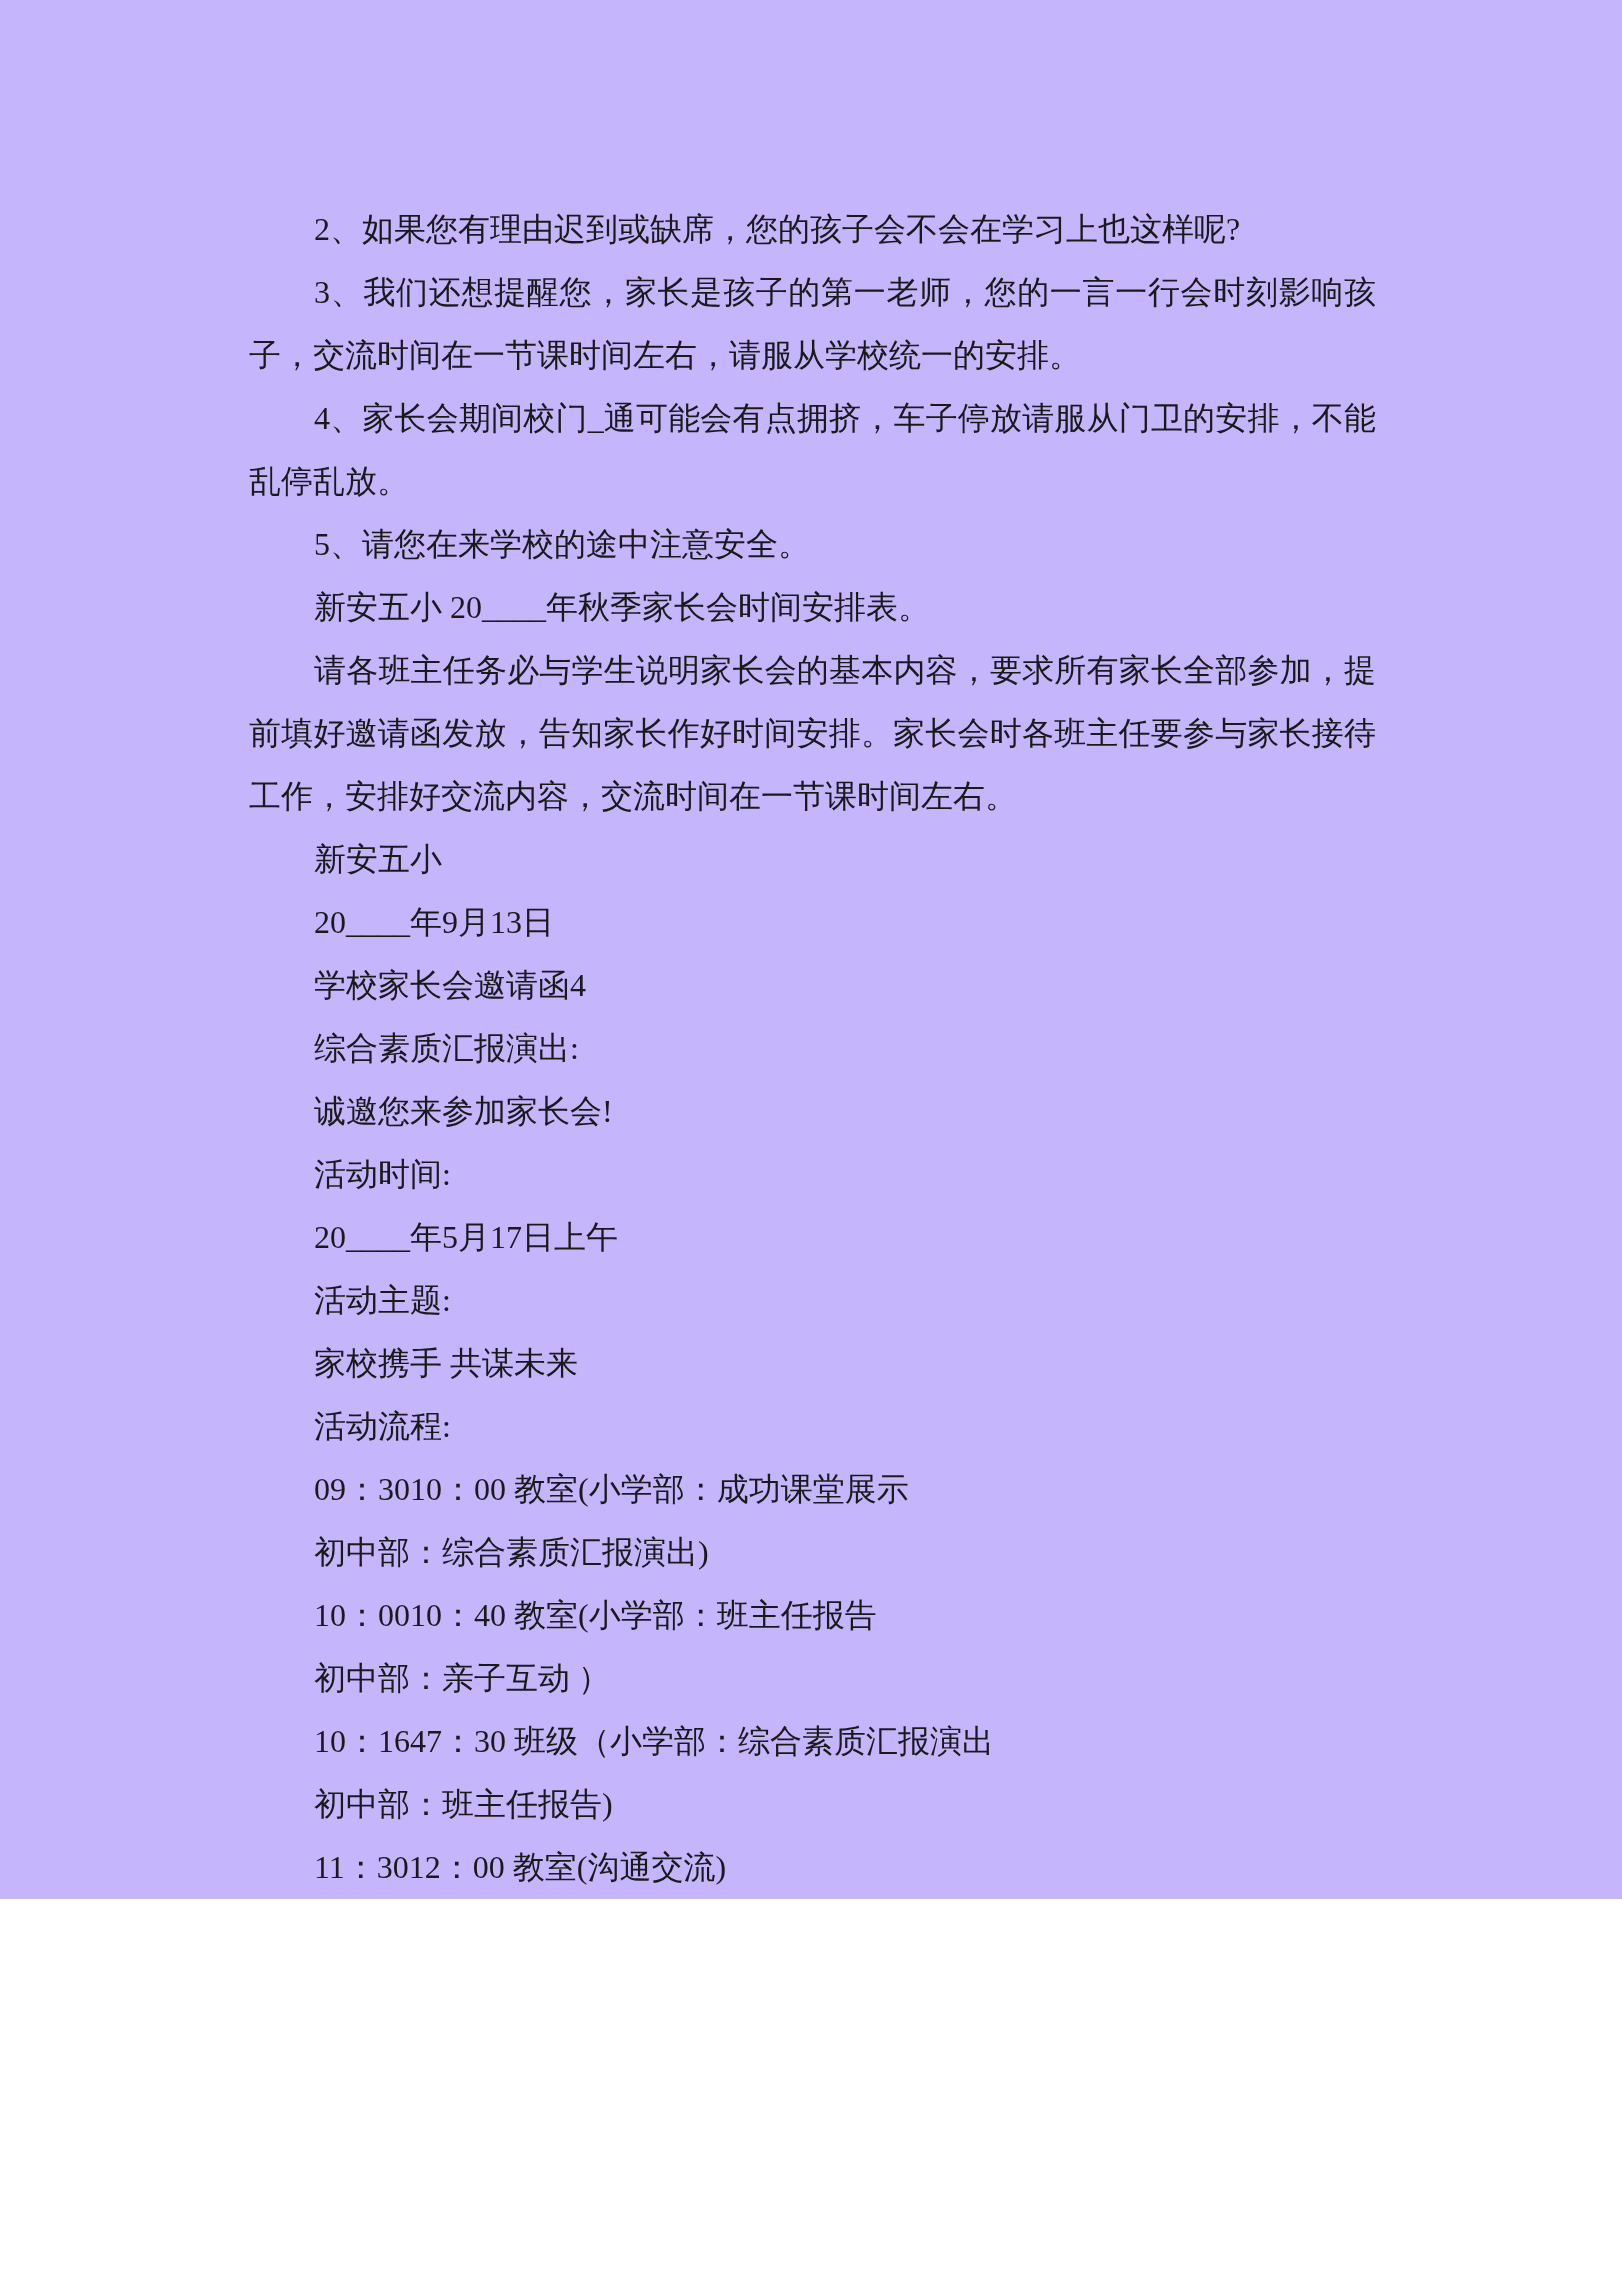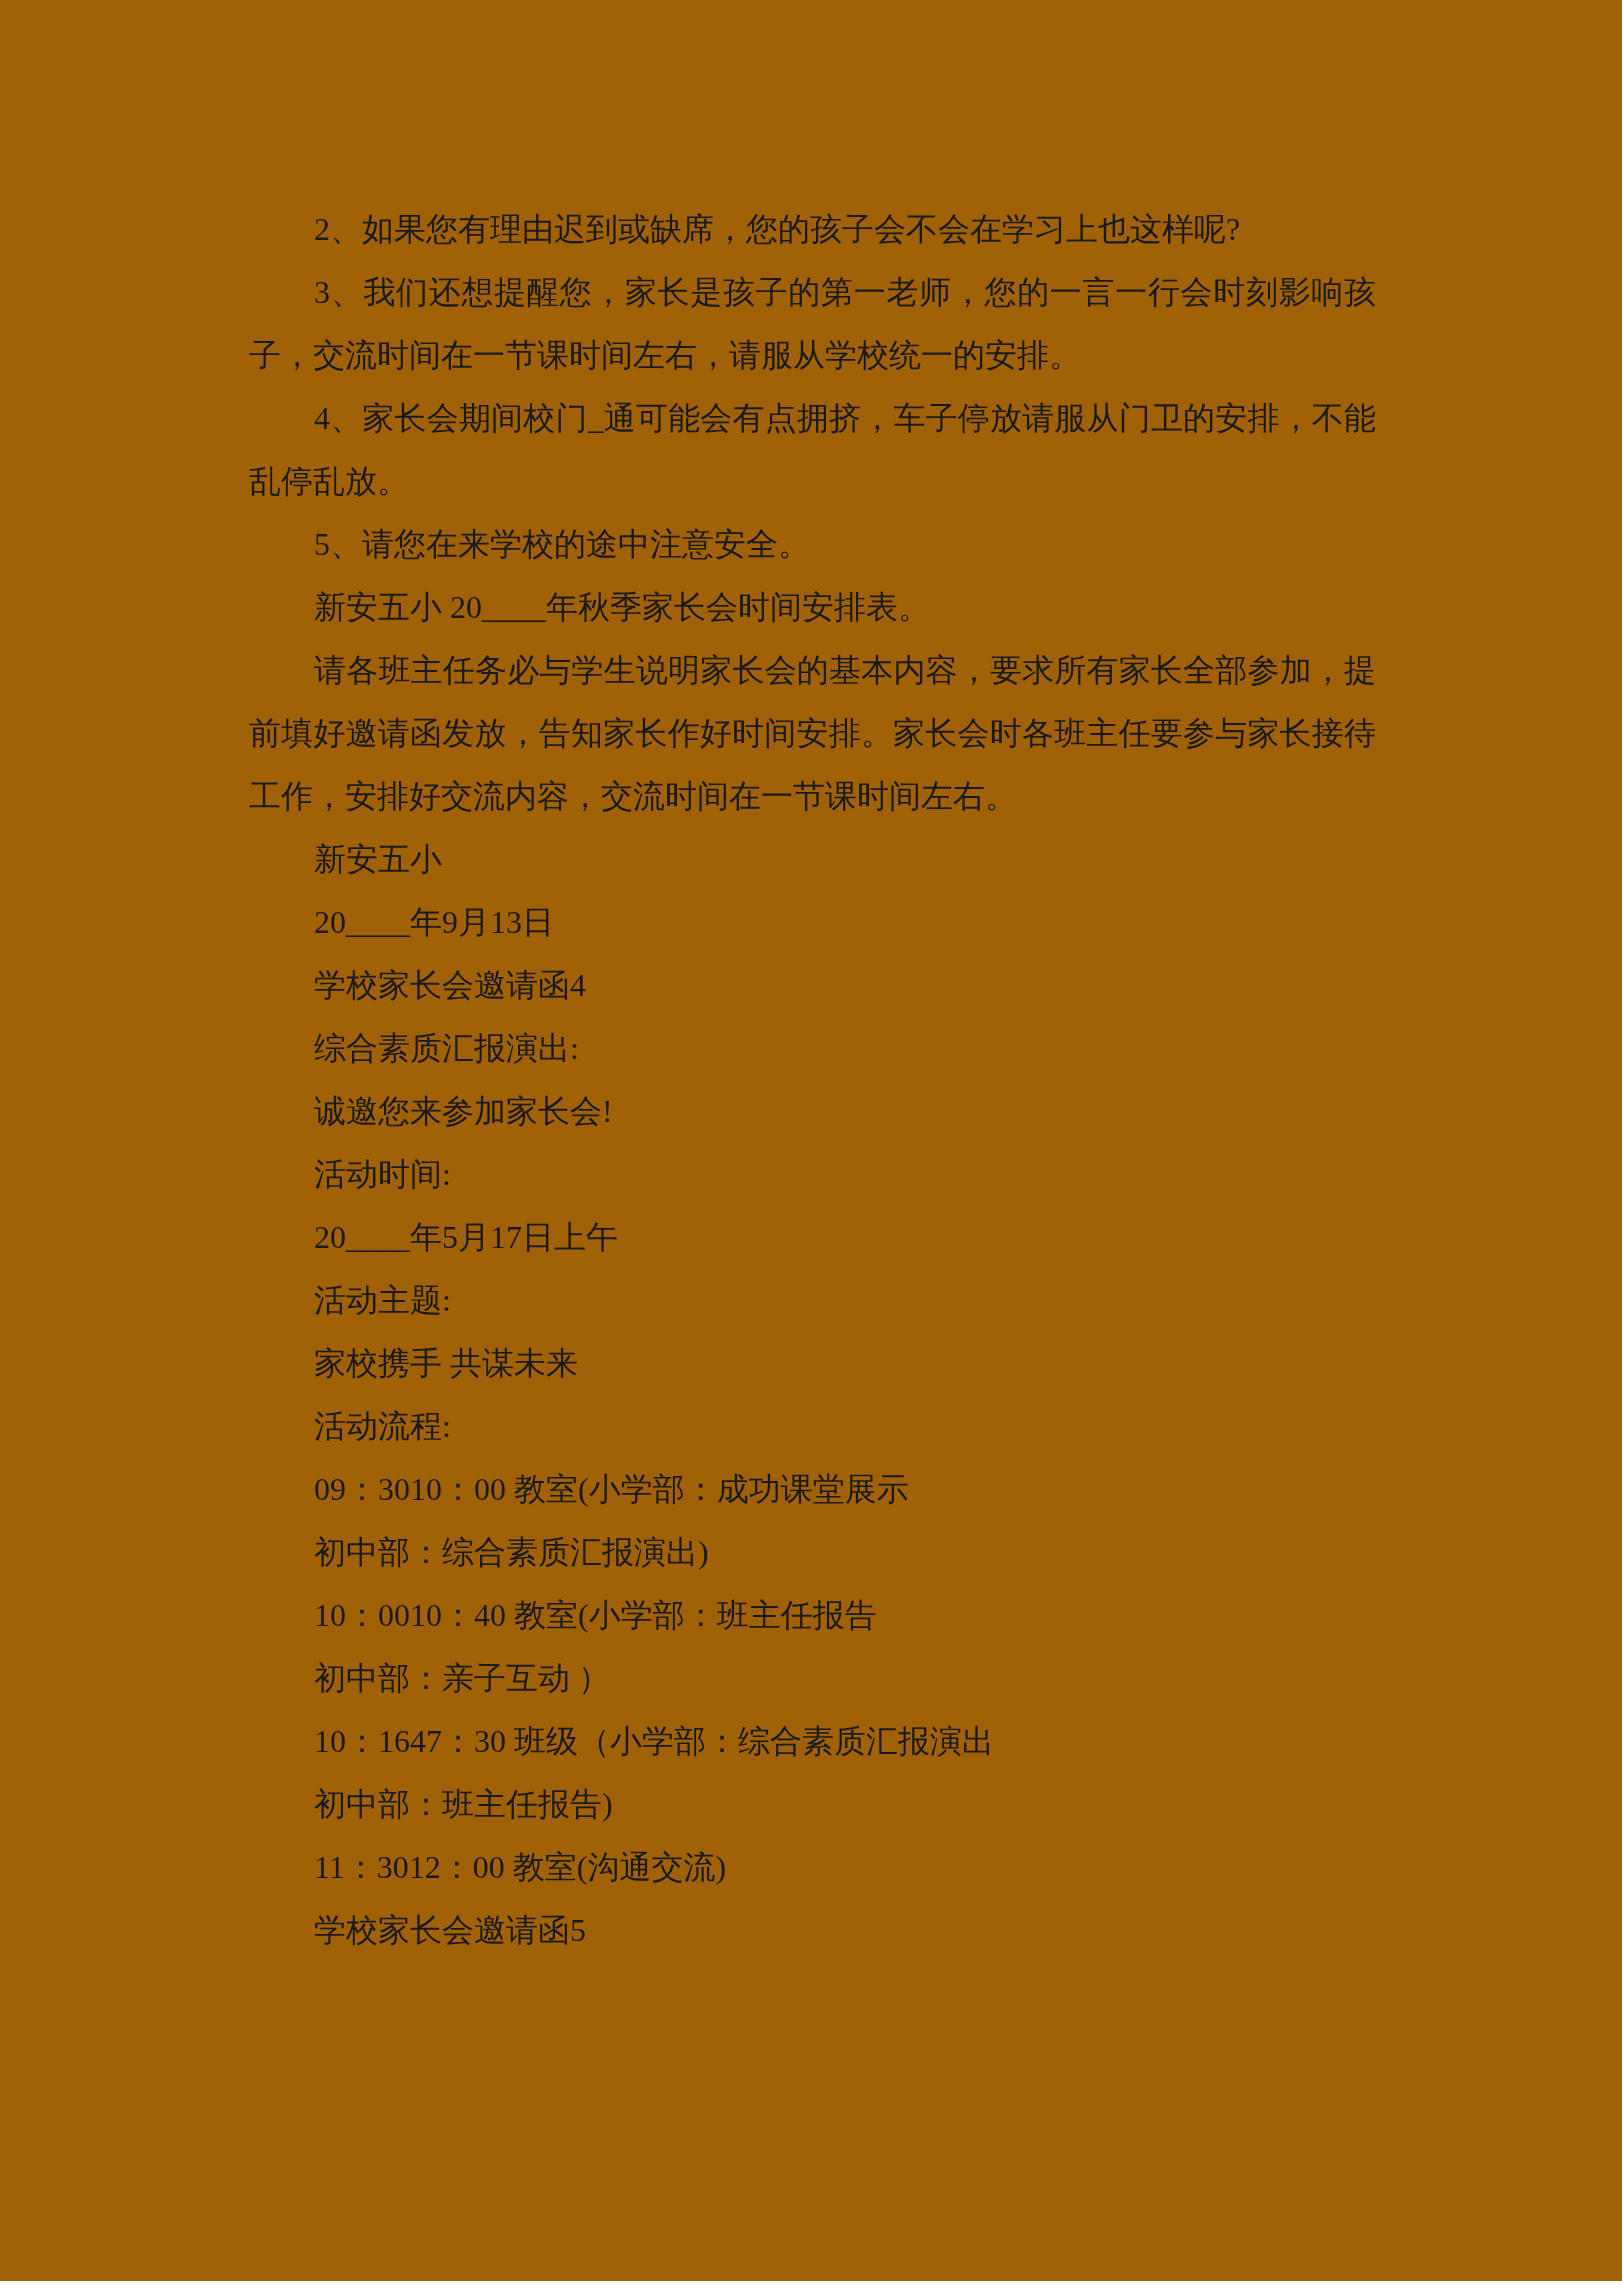--- a/index.html
+++ b/index.html
@@ -2,22 +2,22 @@
 <html style="font-size:10.5px"><head>
 <meta charset="utf-8">
 <style>
   html, body {
     margin: 0;
     padding: 0;
   }
   .page {
     position: relative;
     width: 1623px;
-    height: 2281px;
-    background: #a16207;
+    height: 1899px;
+    background: #c4b5fd;
     overflow: hidden;
     font-family: "Liberation Serif", "DejaVu Serif", serif;
   }
   .text-block {
     position: absolute;
     left: 249px;
     top: 198px;
     width: 1127px;
     color: #1a1a1a;
     font-size: 32px;

